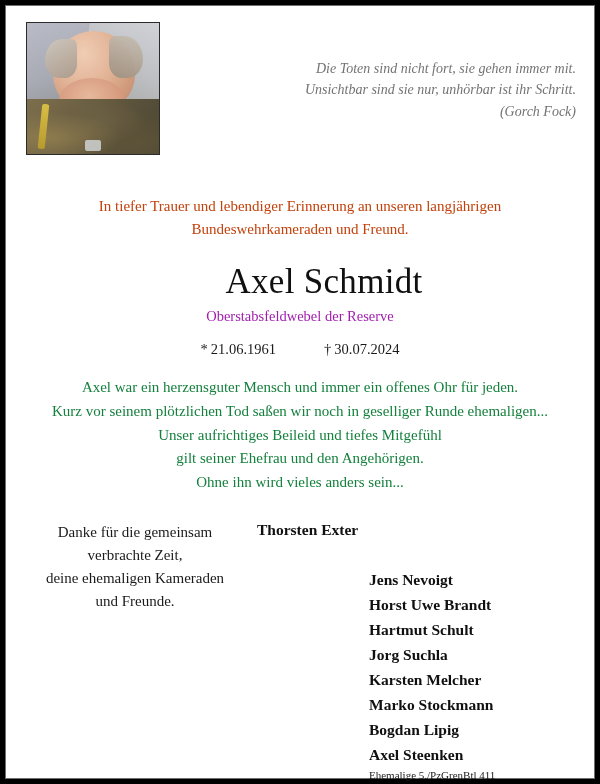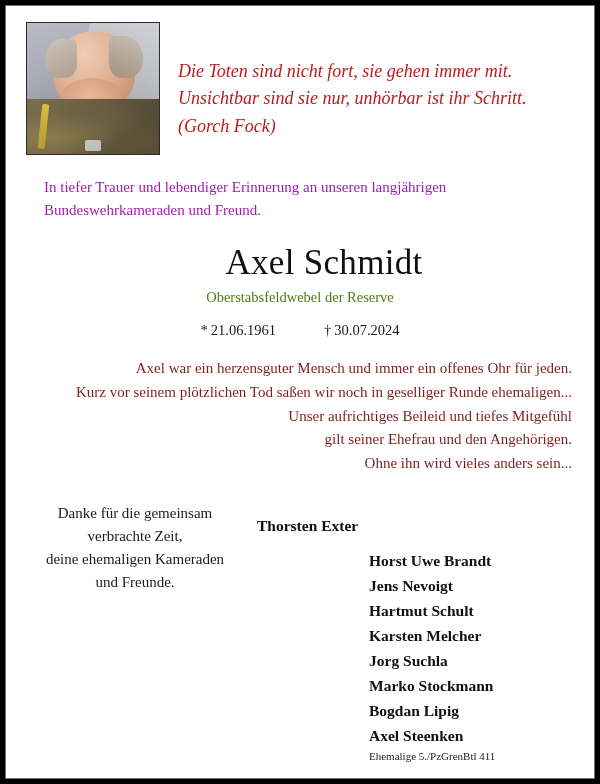--- a/index.html
+++ b/index.html
@@ -134,73 +134,74 @@
     background: #cfd2d4;
     border-radius: 2px;
     opacity: .85;
   }
 
   .quote-block {
     position: absolute;
     left: 172px;
     right: 18px;
     top: 52px;
-    text-align: left;
+    text-align: right;
     font-style: italic;
-    font-size: 18px;
+    font-size: 14px;
     line-height: 1.52;
-    color: #b91c1c;
+    color: #737373;
   }
   .quote-attr { display: block; }
 
   
   .intro {
-    margin: 20px auto 0;
+    margin: 39px auto 0;
     width: 512px;
+    text-align: center;
     font-size: 15px;
     line-height: 1.55;
-    color: #a21caf;
+    color: #c2410c;
   }
 
   
   .deceased-name {
     margin-top: 22px;
     text-align: center;
     font-size: 35px;
     line-height: 1.05;
     letter-spacing: .3px;
     color: #101010;
     padding-left: 48px;
   }
   .deceased-rank {
     margin-top: 8px;
     text-align: center;
     font-size: 14.5px;
-    color: #4d7c0f;
+    color: #a21caf;
   }
 
   .dates-row {
     margin-top: 16px;
     display: flex;
     justify-content: center;
     gap: 48px;
     font-size: 14.5px;
     color: #1a1a1a;
   }
   .date-item { white-space: nowrap; }
   .date-sym { margin-right: 3px; }
 
   
   .eulogy {
     margin: 18px auto 0;
     width: 544px;
-    text-align: right;
+    text-align: center;
     font-size: 15px;
     line-height: 1.58;
-    color: #7f1d1d;
+    color: #15803d;
   }
 
   
   .sign-area {
     position: relative;
     margin-top: 26px;
     height: 232px;
   }
   .thanks-col {
     position: absolute;
@@ -208,21 +209,21 @@
     top: 0;
     width: 222px;
     text-align: center;
     font-size: 15px;
     line-height: 1.55;
     color: #1a1a1a;
   }
   .lead-signer {
     position: absolute;
     left: 251px;
-    top: 15px;
+    top: 0;
     font-size: 15.5px;
     font-weight: bold;
     color: #101010;
   }
   .signers-list {
     position: absolute;
     left: 363px;
     top: 46px;
     font-size: 15.5px;
     font-weight: bold;
@@ -298,25 +299,25 @@
       <div class="thanks-col">
         <span>Danke für die gemeinsam</span><br>
         <span>verbrachte Zeit,</span><br>
         <span>deine ehemaligen Kameraden</span><br>
         <span>und Freunde.</span>
       </div>
 
       <div class="lead-signer">Thorsten Exter</div>
 
       <div class="signers-list">
+        <div>Jens Nevoigt</div>
         <div>Horst Uwe Brandt</div>
-        <div>Jens Nevoigt</div>
         <div>Hartmut Schult</div>
+        <div>Jorg Suchla</div>
         <div>Karsten Melcher</div>
-        <div>Jorg Suchla</div>
         <div>Marko Stockmann</div>
         <div>Bogdan Lipig</div>
         <div>Axel Steenken</div>
       </div>
 
       <div class="unit-line">Ehemalige 5./PzGrenBtl 411</div>
 
     </div>
 
   </div>

